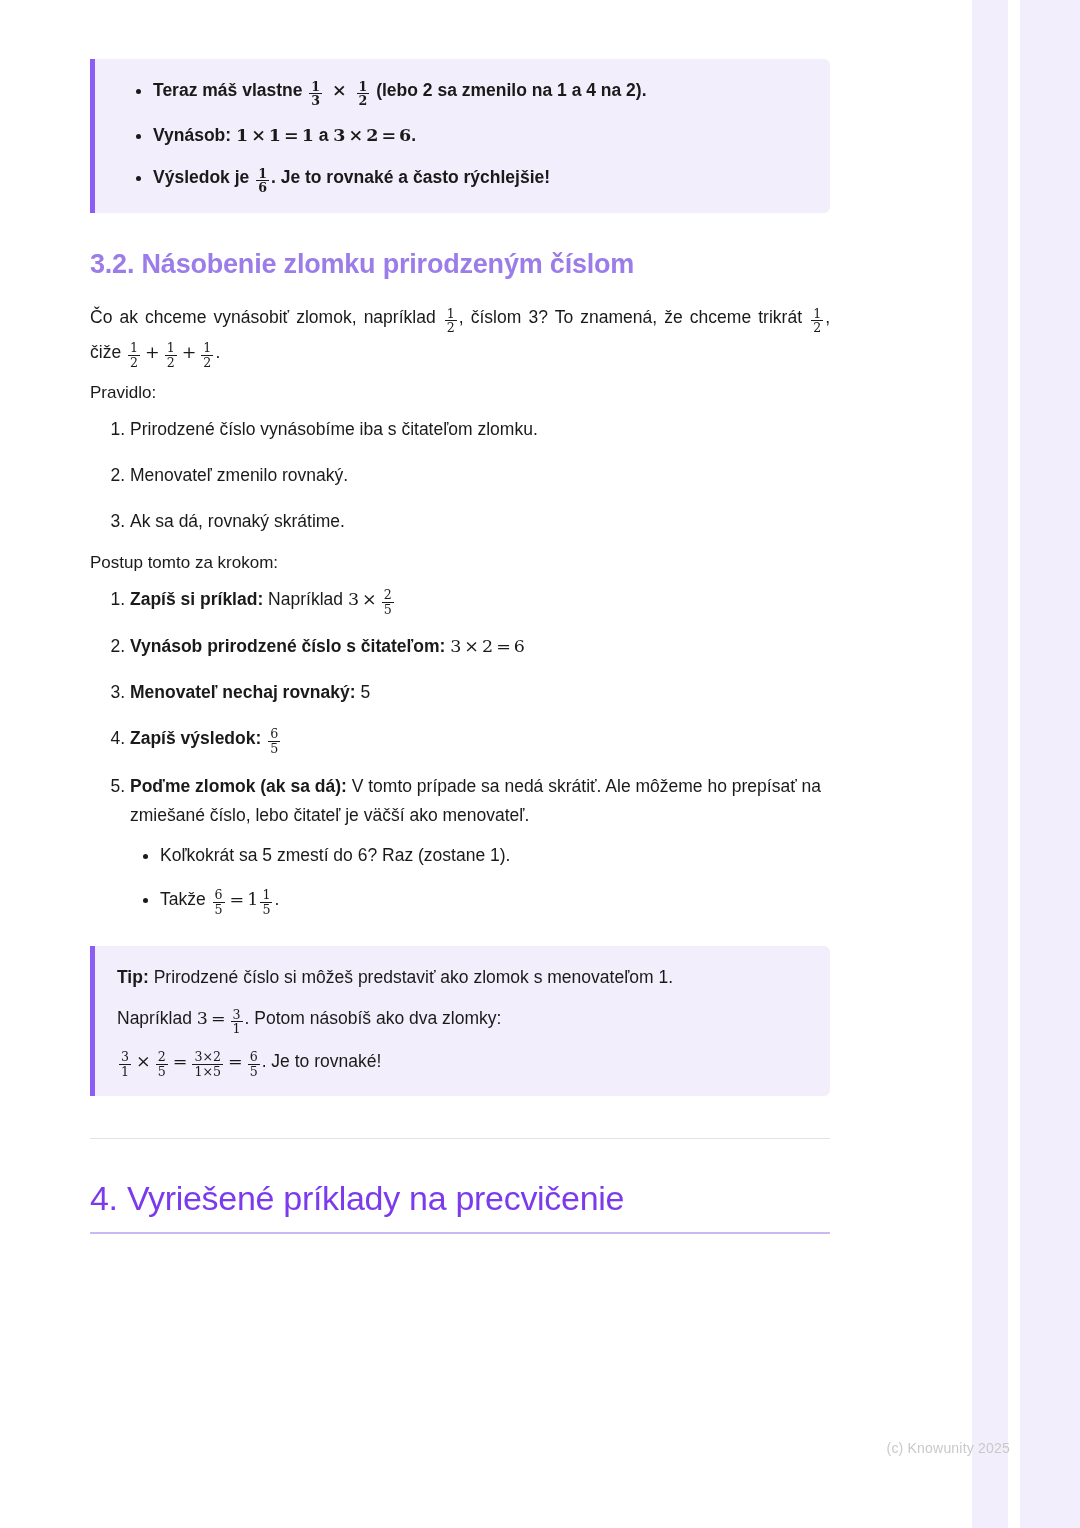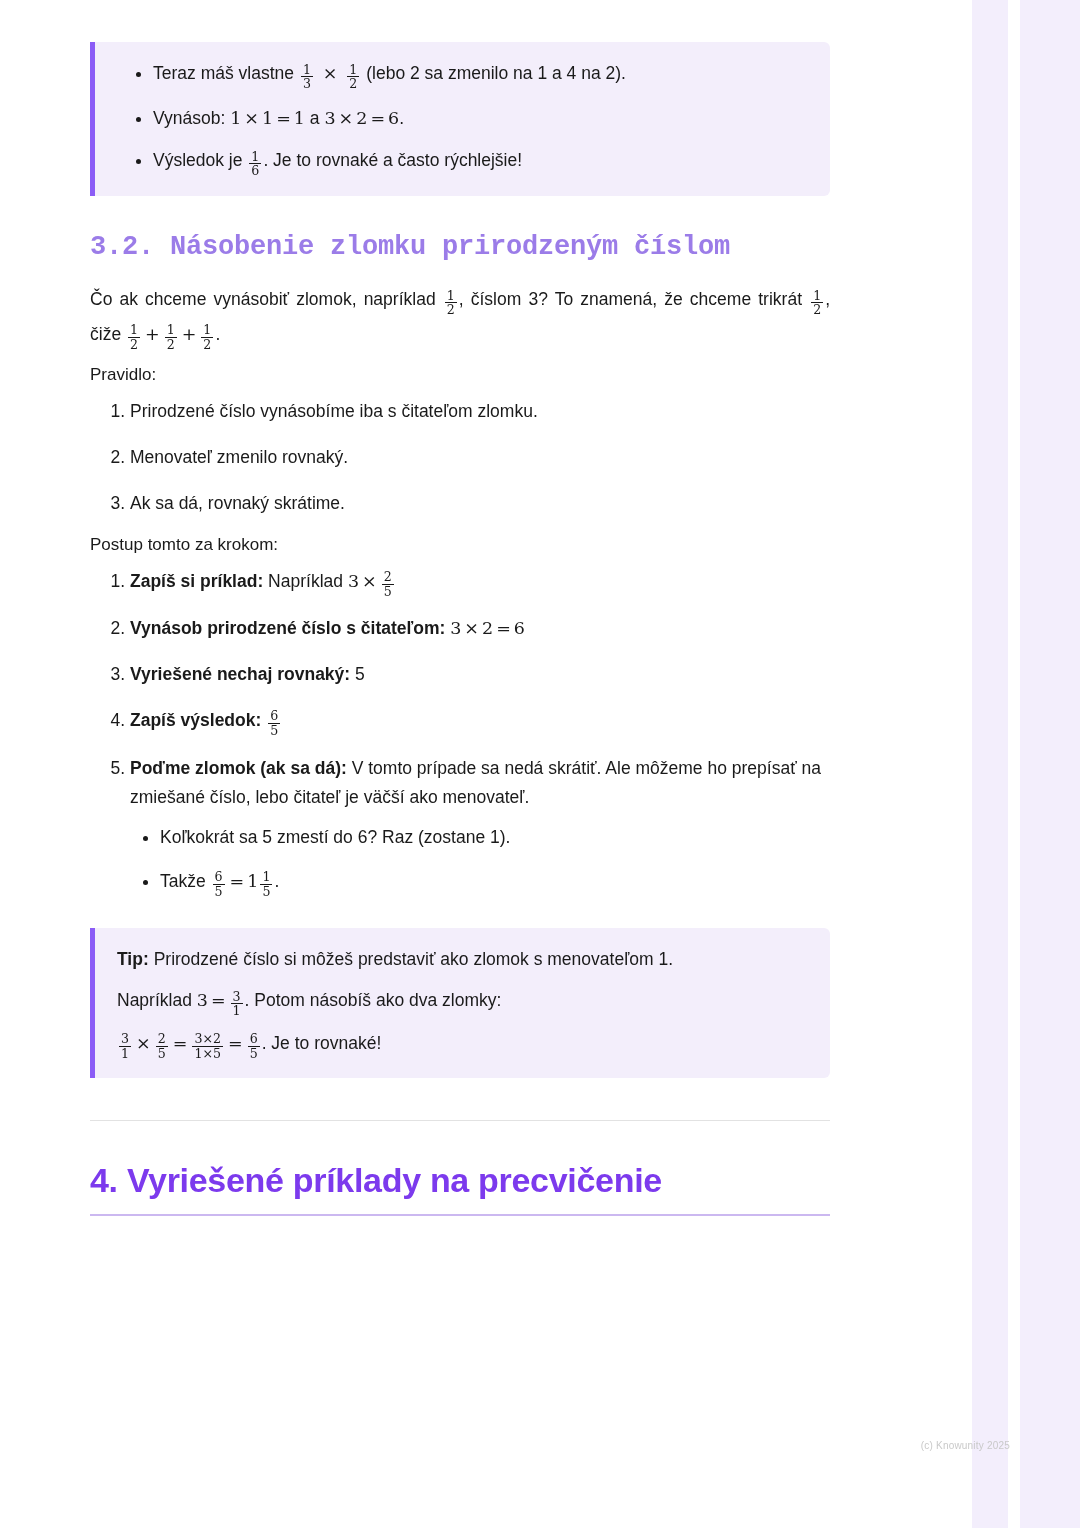--- a/index.html
+++ b/index.html
@@ -69,25 +69,24 @@
     line-height: 1.75;
   }
   .callout p:last-child { margin-bottom: 0; }
 
   h2.section-h2 {
     font-size: 27px;
     font-weight: bold;
     color: #9b7ce8;
     margin: 36px 0 20px 0;
     letter-spacing: -0.2px;
-    font-family: Liberation Mono, monospace;
   }
   h1.section-h1 {
     font-size: 34px;
-    font-weight: bold;
+    font-weight: normal;
     color: #7c3aed;
     margin: 0 0 14px 0;
     letter-spacing: -0.3px;
   }
   .h1-rule {
     height: 2px;
     background: #cbb8f0;
     width: 100%;
     margin-bottom: 26px;
   }
@@ -123,21 +122,21 @@
   }
   .divider {
     height: 1px;
     background: #e2e2e2;
     margin: 42px 0 40px 0;
   }
   .watermark {
     position: absolute;
     right: 70px;
     top: 1440px;
-    font-size: 10px;
+    font-size: 14px;
     color: #c9c9c9;
     letter-spacing: 0.2px;
   }
   .mn { font-family: "DejaVu Serif", serif; }
   .mo { font-family: "DejaVu Serif", serif; padding: 0 3px; }
   .frac {
     display: inline-block;
     vertical-align: -0.52em;
     text-align: center;
     font-family: "DejaVu Serif", serif;
@@ -151,21 +150,21 @@
 </head>
 <body>
 
 <div class="page">
 
   <div class="right-strip"></div>
   <div class="right-strip-inner"></div>
 
   <div class="content">
 
-    <div class="callout" style="margin-top:42px;">
+    <div class="callout" style="margin-top:59px;font-weight:bold;">
       <ul>
         <li>
           <span>Teraz máš vlastne
             <span class="frac"><span class="num">1</span><span class="den">3</span></span>
             <span class="mo">×</span>
             <span class="frac"><span class="num">1</span><span class="den">2</span></span>
             (lebo 2 sa zmenilo na 1 a 4 na 2).</span>
         </li>
         <li>
           <span>Vynásob:
@@ -202,21 +201,21 @@
     <ol class="list">
       <li>
         <b>Zapíš si príklad:</b>
         <span> Napríklad <span class="mn">3</span><span class="mo">×</span><span class="frac"><span class="num">2</span><span class="den">5</span></span></span>
       </li>
       <li>
         <b>Vynásob prirodzené číslo s čitateľom:</b>
         <span> <span class="mn">3</span><span class="mo">×</span><span class="mn">2</span><span class="mo">=</span><span class="mn">6</span></span>
       </li>
       <li>
-        <b>Vyriešené nechaj rovnaký:</b>
+        <b>Menovateľ nechaj rovnaký:</b>
         <span>5</span>
       </li>
       <li>
         <b>Zapíš výsledok:</b>
         <span> <span class="frac"><span class="num">6</span><span class="den">5</span></span></span>
       </li>
       <li>
         <b>Poďme zlomok (ak sa dá):</b>
         <span>V tomto prípade sa nedá skrátiť. Ale môžeme ho prepísať na zmiešané číslo, lebo čitateľ je väčší ako menovateľ.</span>
         <ul class="sublist">

